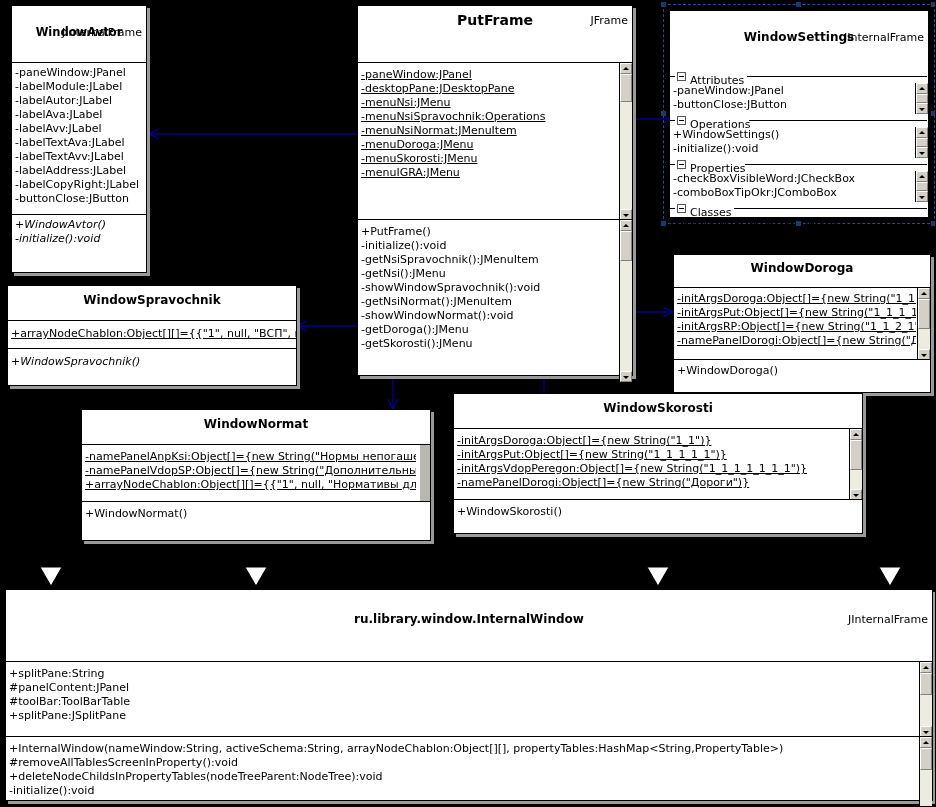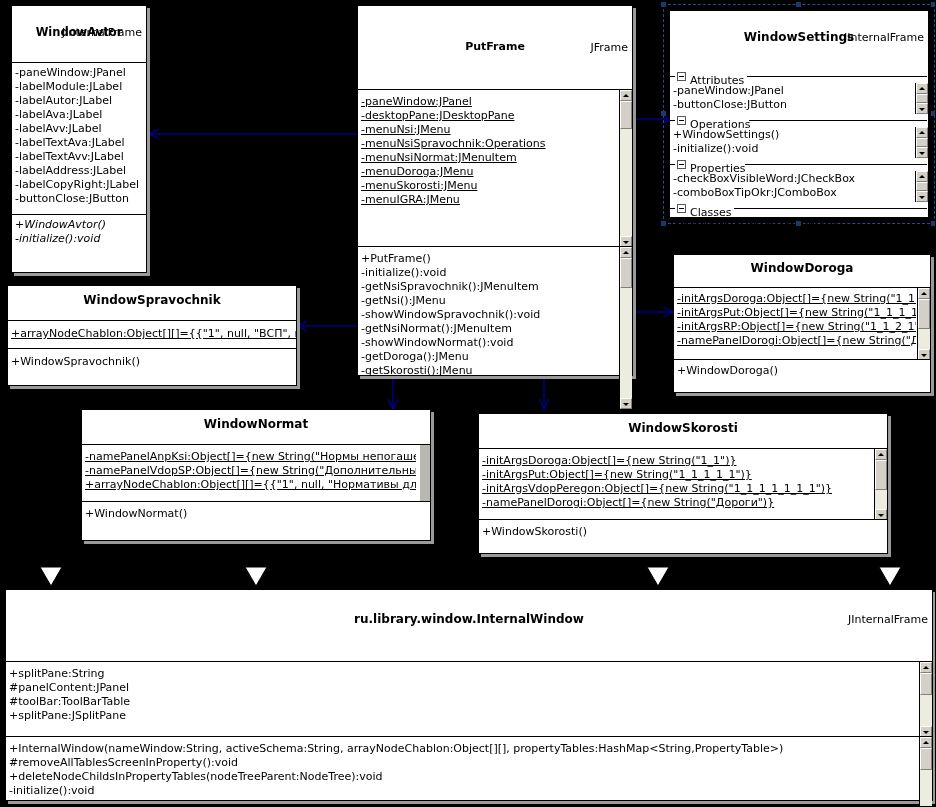--- a/index.html
+++ b/index.html
@@ -241,21 +241,21 @@
       <div class="rows" style="padding-top:3px;font-style:italic;">
         <div class="row">+WindowAvtor()</div>
         <div class="row">-initialize():void</div>
       </div>
     </div>
   </div>
 
   <div class="uml" style="left:356px;top:4px;width:276px;height:371px;">
     <div class="hdr" style="height:50px;">
       <div class="stereo">JFrame</div>
-      <div class="cname" style="margin-top:34px;font-size:11px;">PutFrame</div>
+      <div class="cname" style="margin-top:7px;font-size:14px;">PutFrame</div>
     </div>
     <div class="compart" style="height:157px;">
       <div class="rows" style="padding-top:5px;margin-right:14px;">
         <div class="row stat">-paneWindow:JPanel</div>
         <div class="row stat">-desktopPane:JDesktopPane</div>
         <div class="row stat">-menuNsi:JMenu</div>
         <div class="row stat">-menuNsiSpravochnik:Operations</div>
         <div class="row stat">-menuNsiNormat:JMenuItem</div>
         <div class="row stat">-menuDoroga:JMenu</div>
         <div class="row stat">-menuSkorosti:JMenu</div>
@@ -421,21 +421,21 @@
   <div class="uml" style="left:6px;top:284px;width:290px;height:101px;">
     <div class="hdr" style="height:28px;">
       <div class="cname" style="margin-top:7px;font-size:12px;">WindowSpravochnik</div>
     </div>
     <div class="compart" style="height:28px;">
       <div class="rows" style="padding-top:6px;">
         <div class="row stat">+arrayNodeChablon:Object[][]={{"1", null, "ВСП", null}}</div>
       </div>
     </div>
     <div class="compart last" style="height:43px;">
-      <div class="rows" style="padding-top:6px;">
+      <div class="rows" style="padding-top:6px;font-style:italic;">
         <div class="row">+WindowSpravochnik()</div>
       </div>
     </div>
   </div>
 
   <div class="uml" style="left:80px;top:408px;width:350px;height:132px;">
     <div class="hdr" style="height:28px;">
       <div class="cname" style="margin-top:7px;font-size:12px;">WindowNormat</div>
     </div>
     <div class="compart" style="height:57px;">
@@ -446,21 +446,21 @@
       </div>
       <div class="sbar" style="height:57px;border-left:none;background:#b8b8b0;width:10px;"></div>
     </div>
     <div class="compart last" style="height:45px;">
       <div class="rows" style="padding-top:5px;">
         <div class="row">+WindowNormat()</div>
       </div>
     </div>
   </div>
 
-  <div class="uml" style="left:452px;top:412px;width:410px;height:141px;margin-left:25px;">
+  <div class="uml" style="left:452px;top:392px;width:410px;height:141px;">
     <div class="hdr" style="height:28px;">
       <div class="cname" style="margin-top:7px;font-size:12px;">WindowSkorosti</div>
     </div>
     <div class="compart" style="height:71px;">
       <div class="rows" style="margin-right:14px;padding-top:5px;">
         <div class="row stat">-initArgsDoroga:Object[]={new String("1_1")}</div>
         <div class="row stat">-initArgsPut:Object[]={new String("1_1_1_1_1")}</div>
         <div class="row stat">-initArgsVdopPeregon:Object[]={new String("1_1_1_1_1_1_1")}</div>
         <div class="row stat">-namePanelDorogi:Object[]={new String("Дороги")}</div>
       </div>

